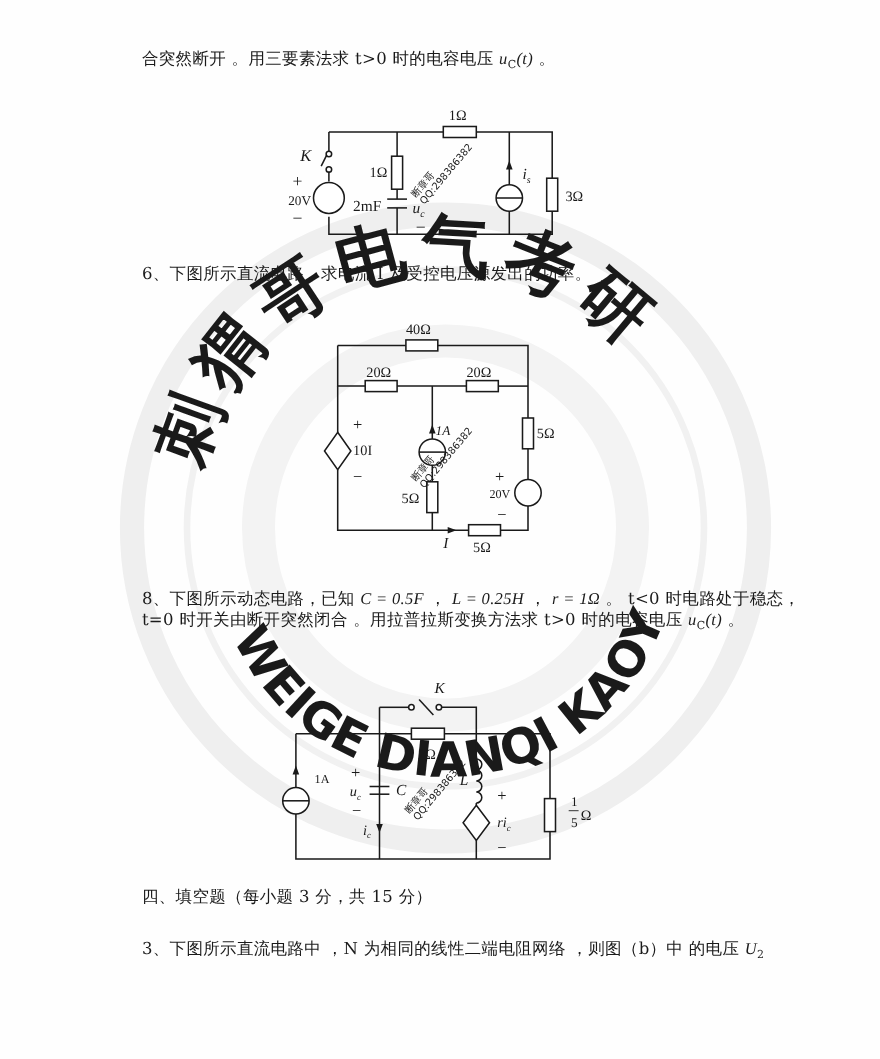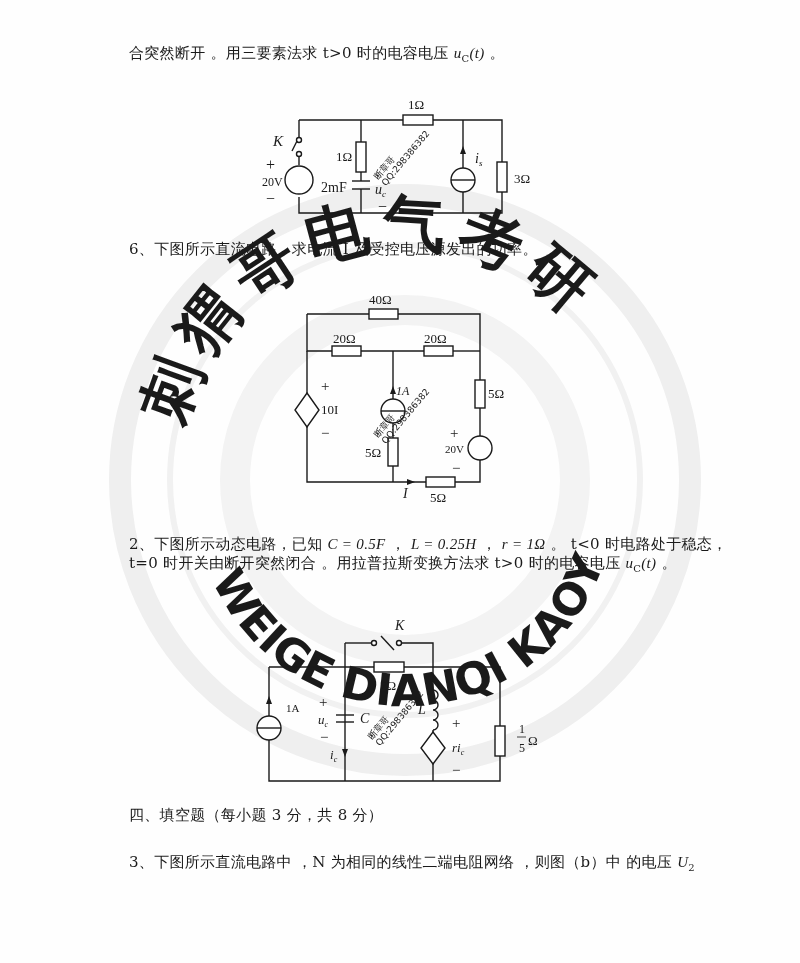--- a/index.html
+++ b/index.html
@@ -132,21 +132,21 @@
   <text x="452" y="473" font-size="15">−</text>
   <text x="403" y="498" font-size="14" font-style="italic">I</text>
   <text x="430" y="502" font-size="13">5Ω</text>
   <g transform="translate(378,438) rotate(-50)">
     <text font-size="9" fill="#bbbbbb" style="font-family:'DejaVu Sans',sans-serif">断章哥</text>
     <text y="10" font-size="9" fill="#bbbbbb" style="font-family:'DejaVu Sans',sans-serif">QQ:298386382</text>
   </g>
 </svg>
 
 <div class="line" style="top:535px">
-  <span>2、下图所示动态电路，已知 </span><span class="it">C = 0.5F</span><span> ， </span><span class="it">L = 0.25H</span><span> ， </span><span class="it">r = 1Ω</span><span> 。 t&lt;0 时电路处于稳态，</span>
+  <span>8、下图所示动态电路，已知 </span><span class="it">C = 0.5F</span><span> ， </span><span class="it">L = 0.25H</span><span> ， </span><span class="it">r = 1Ω</span><span> 。 t&lt;0 时电路处于稳态，</span>
 </div>
 <div class="line" style="top:554px">
   <span>t=0 时开关由断开突然闭合 。用拉普拉斯变换方法求 t&gt;0  时的电容电压 </span><span class="it">u</span><sub>C</sub><span class="it">(t)</span><span> 。</span>
 </div>
 
 <svg class="circuit" width="800" height="963" viewBox="0 0 800 963">
   <g stroke="#1a1a1a" stroke-width="1.4" fill="none">
 
     <polyline points="345,643 345,781"></polyline>
     <polyline points="345,643 372,643"></polyline>
@@ -190,17 +190,17 @@
   <text x="519" y="733" font-size="12">1</text>
   <line x1="517" y1="737" x2="526" y2="737" stroke="#1a1a1a" stroke-width="0.8"></line>
   <text x="519" y="752" font-size="12">5</text>
   <text x="528" y="745" font-size="13">Ω</text>
   <g transform="translate(372,740) rotate(-50)">
     <text font-size="9" fill="#bbbbbb" style="font-family:'DejaVu Sans',sans-serif">断章哥</text>
     <text y="10" font-size="9" fill="#bbbbbb" style="font-family:'DejaVu Sans',sans-serif">QQ:298386382</text>
   </g>
 </svg>
 
-<div class="line" style="top:806px">四、填空题（每小题 3 分，共 8 分）</div>
+<div class="line" style="top:806px">四、填空题（每小题 3 分，共 15 分）</div>
 
 <div class="line" style="top:853px">
   <span>3、下图所示直流电路中 ，N 为相同的线性二端电阻网络 ，则图（b）中 的电压 </span><span class="it">U</span><sub>2</sub>
 </div>
 
 </body></html>

